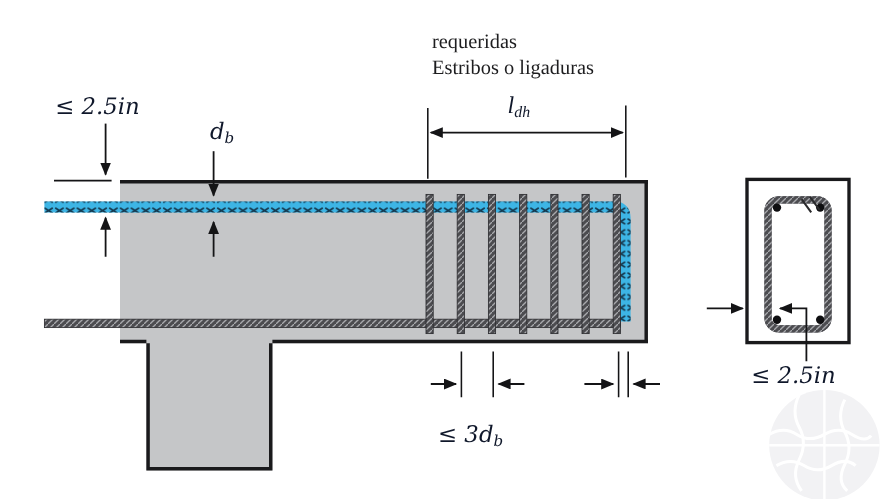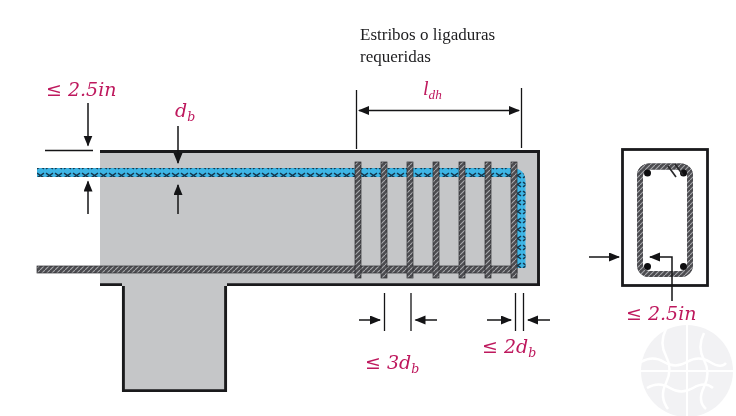--- a/index.html
+++ b/index.html
@@ -1,19 +1,19 @@
 <!DOCTYPE html>
 <html style="--concrete: #c5c6c8; --concrete-sec: #d3d4d6; --outline: #1a1a1c; --dim: #141416; --bar-blue: #3db5e5; --bar-hatch: #14384e; --steel-dark: #4c4c50; --steel-light: #a8a9ad;"><head>
 <meta charset="utf-8">
 <style>
   html,body{margin:0;padding:0;background:#ffffff;}
   .canvas{position:relative;width:736px;height:416px;background:#fff;overflow:hidden;
           font-family:"DejaVu Serif", serif;}
   .canvas svg{position:absolute;left:0;top:0;}
-  .label{position:absolute;color:#be185d;font-style:italic;font-size:19px;
+  .label{position:absolute;color:#0f172a;font-style:italic;font-size:19px;
          white-space:nowrap;line-height:1.1;}
   .label sub{font-size:0.66em;font-style:italic;vertical-align:-0.28em;}
   .note{position:absolute;left:360px;top:24px;font-family:"Liberation Serif", serif;
         font-style:normal;font-size:17px;line-height:22px;color:#1d1d1f;white-space:nowrap;}
   .concrete{fill:var(--concrete,#c5c6c8);}
   .concrete-sec{fill:var(--concrete-sec,#d3d4d6);}
   .outline{stroke:var(--outline,#1a1a1c);fill:none;}
   .dim{stroke:var(--dim,#141416);stroke-width:1.5;fill:none;}
   .thin{stroke-width:1.3;}
   .steel{fill:url(#steelPat);stroke:#2c2c30;stroke-width:0.7;}
@@ -102,41 +102,38 @@
       <circle cx="647.5" cy="266.5" r="3.5"></circle>
       <circle cx="683.5" cy="266.5" r="3.5"></circle>
     </g>
     <path d="M668 166 L676 177 M675 164 L683 175" stroke="#2a2a2c" stroke-width="1.7" fill="none"></path>
     <path class="dim" d="M589 257 H619" marker-end="url(#ah)"></path>
     <path class="dim" d="M672 301 V257 H650" marker-end="url(#ah)"></path>
   </g>
 </svg>
 
 <div class="note">
+  <div>requeridas</div>
   <div>Estribos o ligaduras</div>
-  <div>requeridas</div>
 </div>
 
 <div class="label" style="left:46px;top:79px;">
   <span>≤ 2.5in</span>
 </div>
 
 <div class="label" style="left:175px;top:100px;">
   <span>d</span><sub>b</sub>
 </div>
 
 <div class="label" style="left:423px;top:77px;font-size:20px;font-family:Liberation Serif, serif;">
   <span>l</span><sub>dh</sub>
 </div>
 
 <div class="label" style="left:365px;top:336px;margin-top:16px;">
   <span>≤ 3</span><span>d</span><sub>b</sub>
 </div>
 
-<div class="label" style="left:482px;top:336px;">
-  <span>≤ 2</span><span>d</span><sub>b</sub>
-</div>
 
 <div class="label" style="left:626px;top:303px;">
   <span>≤ 2.5in</span>
 </div>
 
 </div>
 
 </body></html>

